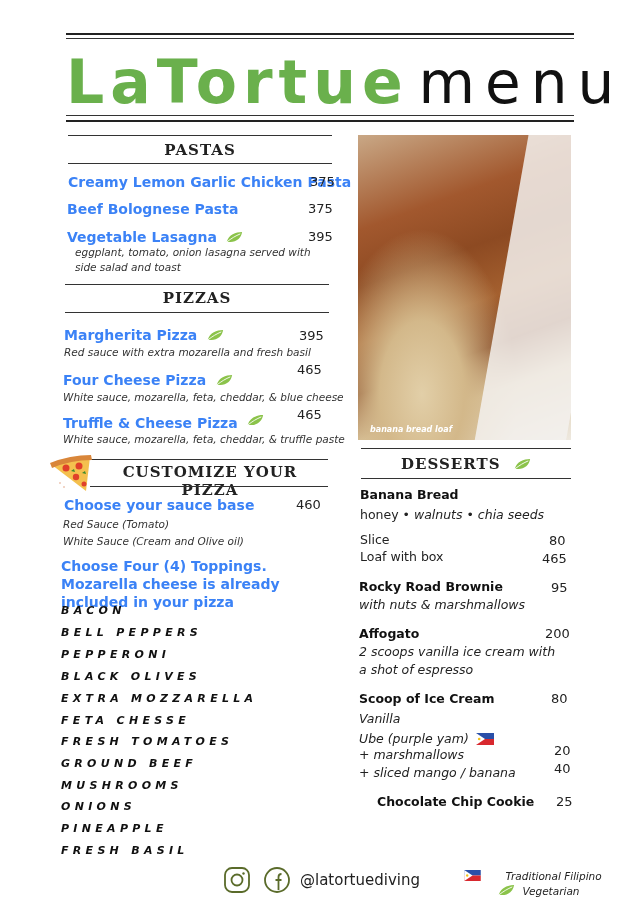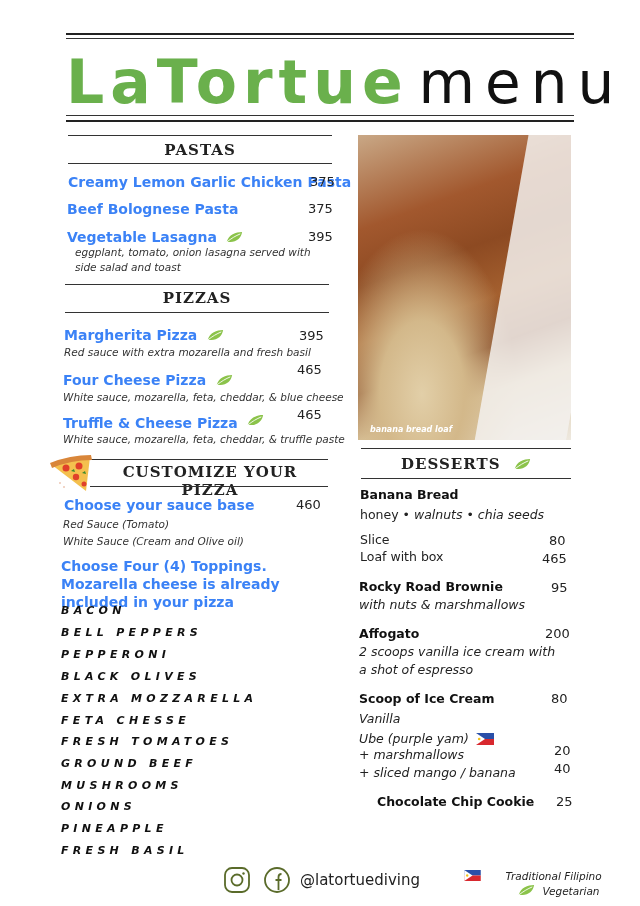--- a/index.html
+++ b/index.html
@@ -212,19 +212,19 @@
 
 <div class="abs" style="left:464px; top:866px; white-space:nowrap;">
   <svg viewBox="0 0 18 12" width="17" height="11" style="vertical-align:middle;">
     <rect x="0" y="0" width="18" height="6" fill="#2a4fa8"></rect>
       <rect x="0" y="6" width="18" height="6" fill="#d8282e"></rect>
       <path d="M0 0 L9 6 L0 12 Z" fill="#ffffff"></path>
       <circle cx="3.2" cy="6" r="1.3" fill="#f2c21b"></circle>
   </svg>
   <span class="legend-text" style="margin-left:20px;">Traditional Filipino</span>
 </div>
-<div class="abs" style="left:517px; top:881px; white-space:nowrap;">
+<div class="abs" style="left:497px; top:881px; white-space:nowrap;">
   <svg class="leaf" viewBox="0 0 20 14">
       <path d="M2 12 C4 4 12 1 19 1 C18 8 12 13 4 12 Z" fill="#8bc34a"></path>
       <path d="M2 12 C7 8 12 5 17 3" stroke="#ffffff" stroke-width="1" fill="none"></path>
     </svg>
   <span class="legend-text" style="margin-left:3px;">Vegetarian</span>
 </div>
 
 </body></html>

